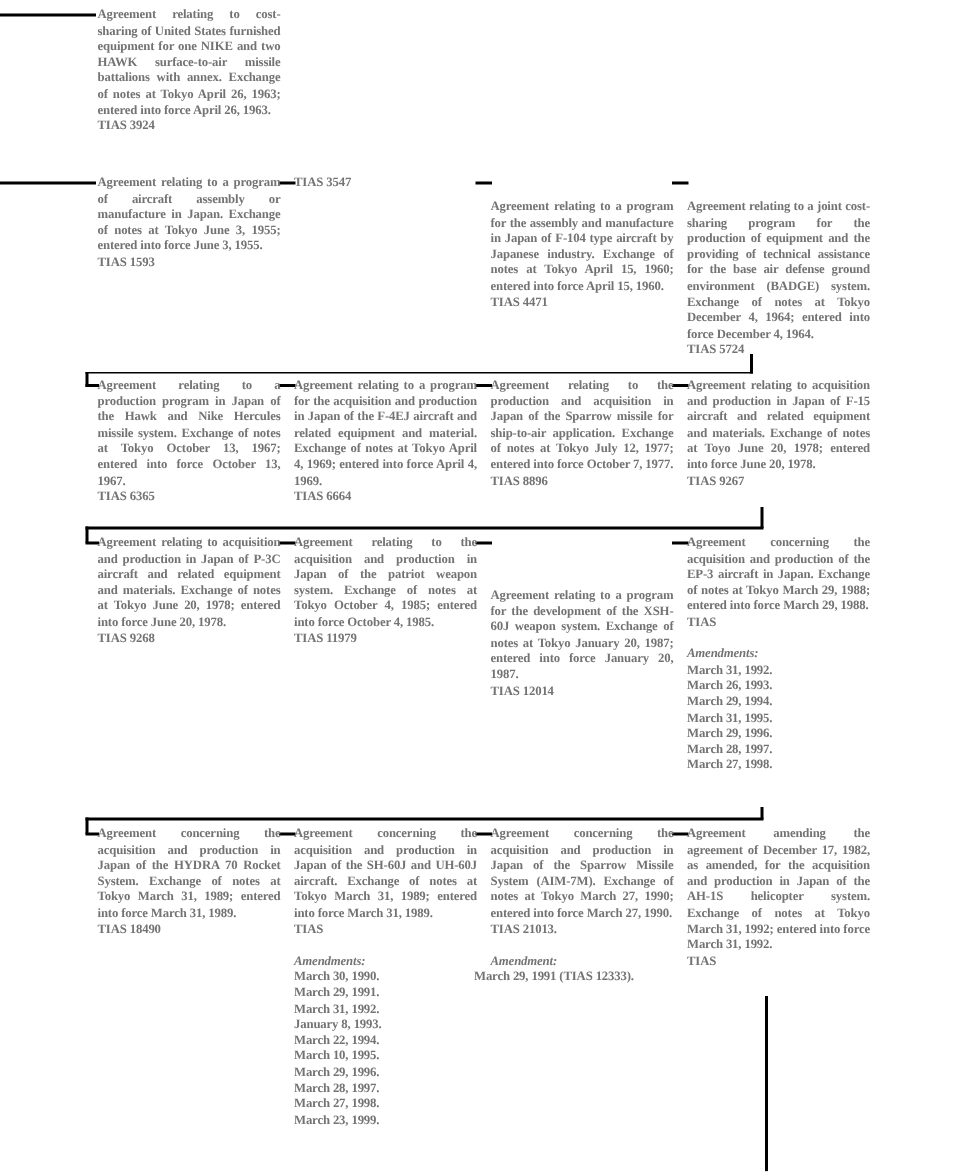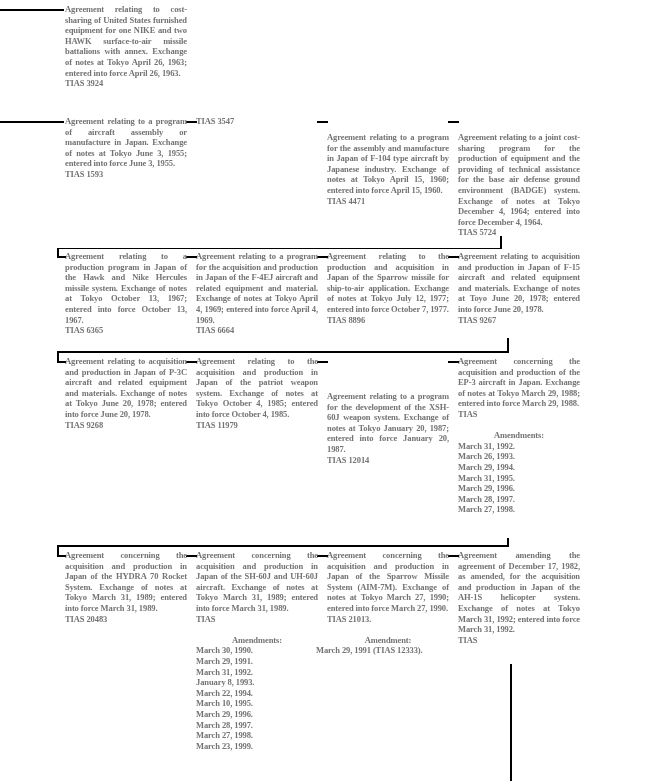--- a/index.html
+++ b/index.html
@@ -3,21 +3,21 @@
 <meta charset="utf-8">
 <style>
   html,body{margin:0;padding:0;background:#fff;}
   .page{position:relative;width:648px;height:781px;background:#ffffff;
         font-family:"Liberation Serif","DejaVu Serif",serif;color:#737373;overflow:hidden;}
   .block{position:absolute;width:122px;font-size:8.5px;line-height:10.6px;
          font-weight:bold;text-align:justify;letter-spacing:-0.1px;}
   .txt{text-align:justify;}
   .tias{text-align:left;}
   .amend-sec{margin-top:10.6px;}
-  .amend-title{text-align:center;}
+  .amend-title{text-align:left;font-style:italic;}
   .amend-list{text-align:left;white-space:pre-line;}
   .amend-hang{text-indent:-11px;}
   .h{position:absolute;height:1.5px;background:#000;}
   .v{position:absolute;width:1.5px;background:#000;}
 </style>
 </head>
 <body>
 
 <div class="page">
 
@@ -110,21 +110,21 @@
   <div class="v" style="left:507px;top:538px;height:8px;"></div>
   <div class="h" style="left:57px;top:545px;width:452px;"></div>
   <div class="v" style="left:57px;top:545px;height:11px;"></div>
   <div class="h" style="left:57px;top:555px;width:9px;"></div>
 
   <div class="h" style="left:186px;top:555px;width:11px;"></div>
   <div class="h" style="left:317px;top:555px;width:11px;"></div>
   <div class="h" style="left:448px;top:555px;width:11px;"></div>
   <div class="block" style="left:65px;top:550px;">
     <div class="txt">Agreement concerning the acquisition and production in Japan of the HYDRA 70 Rocket System. Exchange of notes at Tokyo March 31, 1989; entered into force March 31, 1989.</div>
-    <div class="tias">TIAS 20483</div>
+    <div class="tias">TIAS 18490</div>
   </div>
   <div class="block" style="left:196px;top:550px;">
     <div class="txt">Agreement concerning the acquisition and production in Japan of the SH-60J and UH-60J aircraft. Exchange of notes at Tokyo March 31, 1989; entered into force March 31, 1989.</div>
     <div class="tias">TIAS</div>
     <div class="amend-sec">
       <div class="amend-title">Amendments:</div>
       <div class="amend-list">March 30, 1990.
 March 29, 1991.
 March 31, 1992.
 January 8, 1993.

